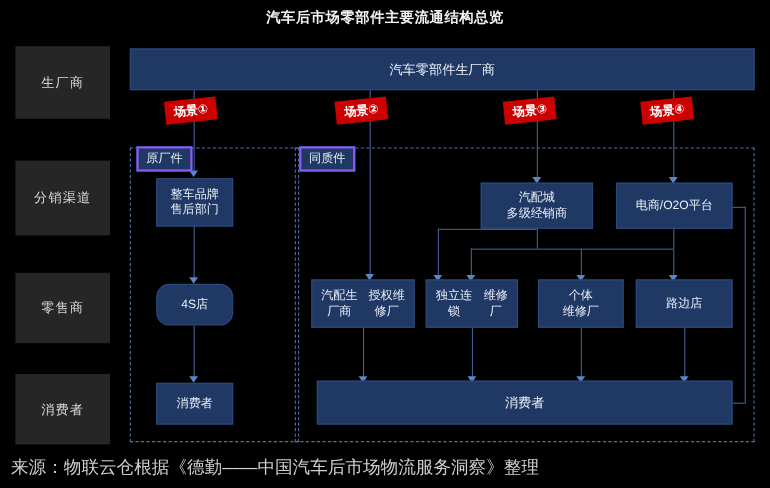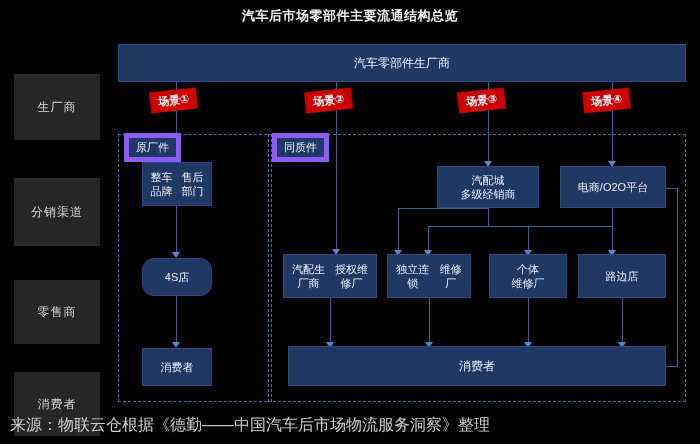--- a/index.html
+++ b/index.html
@@ -14,21 +14,21 @@
   .title{
     position:absolute;left:0;top:7px;width:700px;text-align:center;
     font-size:13px;font-weight:bold;color:#f2f2f2;letter-spacing:.5px;
   }
 
   
   .stage{
     position:absolute;left:14px;width:86px;
     background:#262626;color:#d6d6d6;
     display:flex;align-items:center;justify-content:center;
-    font-size:12px;letter-spacing:1px;margin-top:32px;
+    font-size:12px;letter-spacing:1px;
   }
   .stage.s1{top:42px;height:66px;}
   .stage.s2{top:146px;height:68px;}
   .stage.s3{top:248px;height:64px;}
   .stage.s4{top:340px;height:64px;}
 
   
   .node{
     position:absolute;background:#1f3864;border:1px solid #2b4a7d;
     color:#e9eef7;font-size:11px;line-height:14px;
@@ -36,21 +36,21 @@
     box-sizing:border-box;padding:2px 3px;
   }
   .node.big{font-size:12px;}
 
   
   .region{
     position:absolute;border:1px dashed #4a6fa8;box-sizing:border-box;
     background:transparent;
   }
   .region-label{
-    position:absolute;background:#1f3864;border:5px solid #8b5cf6;
+    position:absolute;background:#1f3864;border:2px solid #8b5cf6;
     color:#e9eef7;font-size:11px;line-height:1;
     padding:4px 7px;box-sizing:border-box;white-space:nowrap;
   }
 
   
   .scene{
     position:absolute;background:#cc0000;color:#fff;
     font-size:11px;font-weight:bold;white-space:nowrap;
     padding:3px 8px;transform:rotate(-6deg);
     box-shadow:0 0 0 0 rgba(0,0,0,0);
@@ -109,21 +109,21 @@
   <div class="arw" style="left:608px;top:161px;"></div>
 
   <div class="scene" style="left:150px;top:90px;">场景①</div>
   <div class="scene" style="left:305px;top:90px;">场景②</div>
   <div class="scene" style="left:458px;top:90px;">场景③</div>
   <div class="scene" style="left:583px;top:90px;">场景④</div>
 
   <div class="region-label" style="left:124px;top:133px;">原厂件</div>
   <div class="region-label" style="left:272px;top:133px;">同质件</div>
 
-  <div class="node" style="left:142px;top:162px;width:70px;height:44px;flex-direction:row;">
+  <div class="node" style="left:142px;top:162px;width:70px;height:44px;flex-direction:column;">
     <span>整车品牌</span>
     <span>售后部门</span>
   </div>
 
   <div class="node" style="left:437px;top:166px;width:102px;height:42px;flex-direction:column;">
     <span>汽配城</span>
     <span>多级经销商</span>
   </div>
 
   <div class="node" style="left:560px;top:166px;width:106px;height:42px;">

